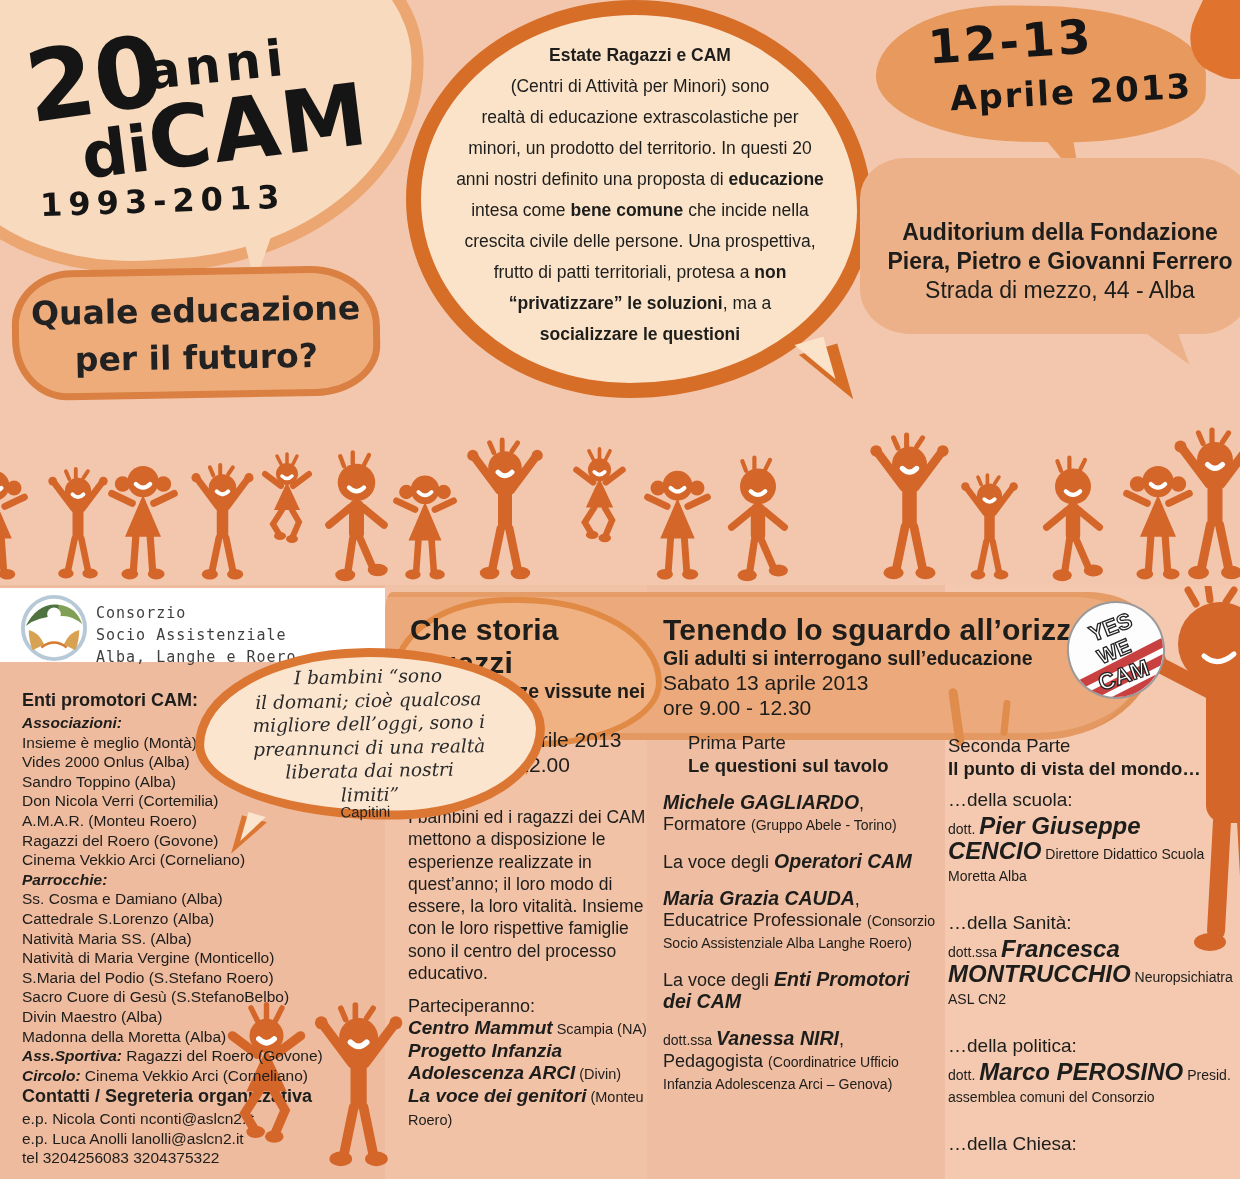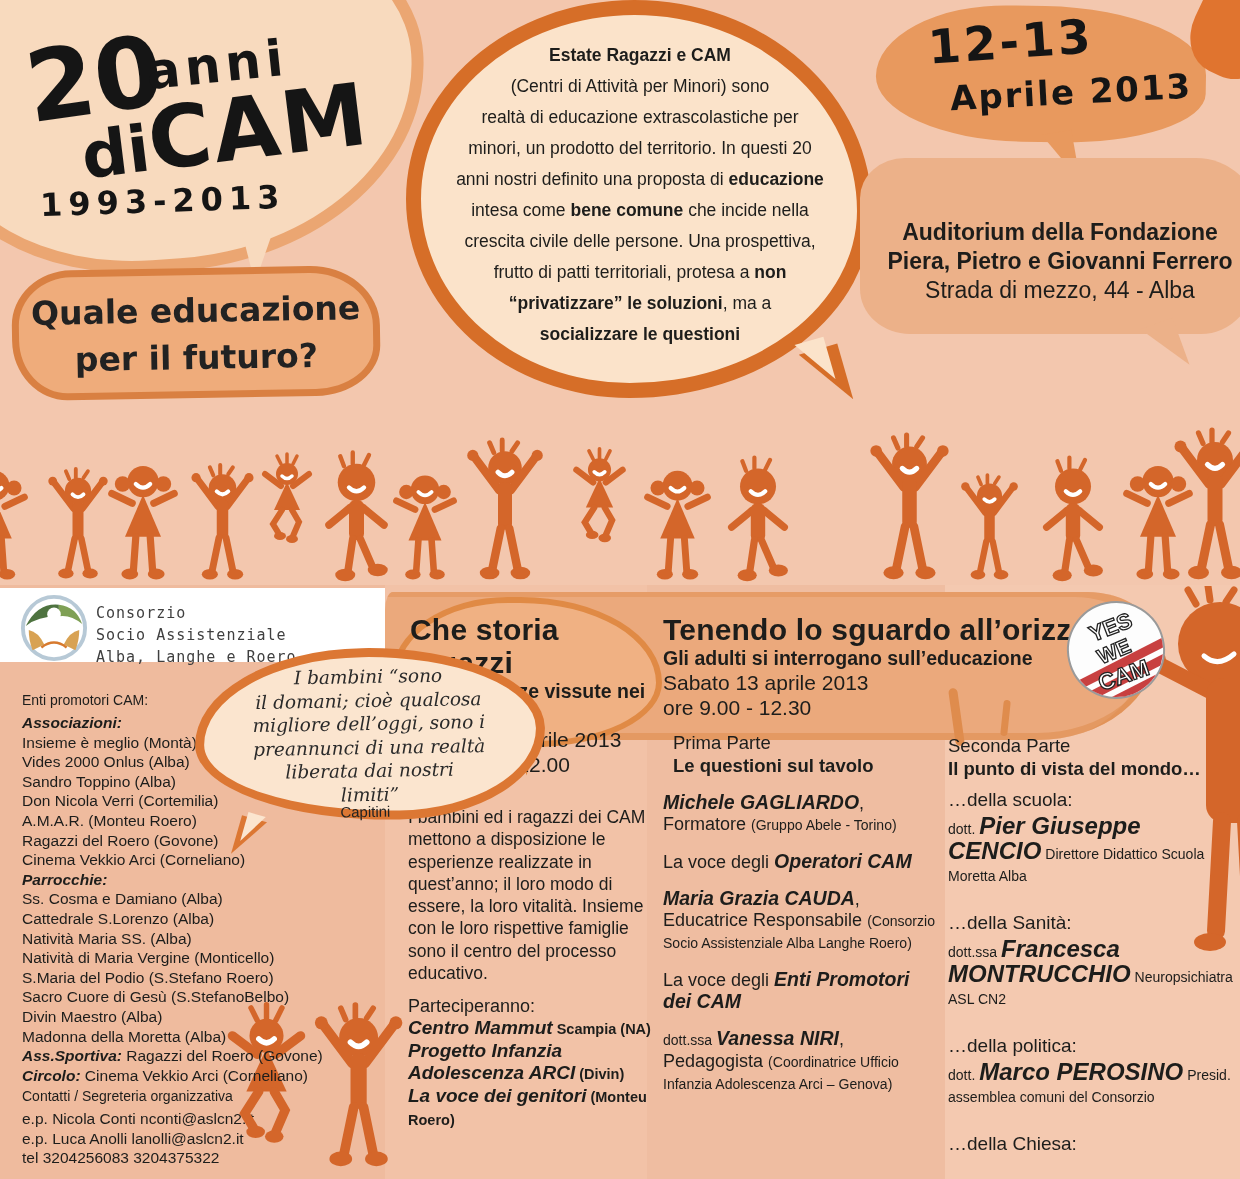--- a/index.html
+++ b/index.html
@@ -75,49 +75,49 @@
   .che-bub{left:392px;top:597px;width:270px;height:150px;border:6px solid #e08a45;background:#f0b183;
            border-radius:45% 55% 50% 50%/55% 60% 45% 40%;}
   .che-tail{left:512px;top:744px;width:0;height:0;border-top:30px solid #e08a45;
             border-left:18px solid transparent;transform:rotate(12deg);}
   .sec-title{font-size:30px;font-weight:bold;line-height:33px;letter-spacing:.2px;}
   .sec-sub{font-size:19.5px;font-weight:bold;line-height:24px;}
   .sec-date{font-size:21px;line-height:25px;}
   .che-text{left:410px;top:613px;width:250px;}
   .ten-text{left:663px;top:613px;width:500px;}
   .part-label{font-size:18.5px;line-height:23px;}
-  .p1l{left:673px;top:731px;}
+  .p1l{left:688px;top:731px;}
   .p2l{left:948px;top:734px;}
 
   
   .quote-bub{left:195px;top:648px;width:350px;height:172px;background:#fbe5cf;border:9px solid #dc7733;
              border-radius:48% 52% 42% 58%/55% 48% 52% 45%;z-index:5;transform:rotate(-1deg);}
   .q-lines{position:absolute;left:10px;top:8px;width:310px;text-align:center;
            font-family:"DejaVu Serif",serif;font-style:italic;font-size:18.5px;color:#2a2a2a;}
   .q-lines .rline{line-height:23.5px;}
   .q-author{position:absolute;left:105px;top:146px;width:110px;text-align:center;font-size:15px;color:#222;}
   .q-tail1{left:236px;top:818px;width:0;height:0;border-top:40px solid #dc7733;
            border-right:26px solid transparent;transform:rotate(16deg);z-index:5;}
   .q-tail2{left:244px;top:814px;width:0;height:0;border-top:30px solid #fbe5cf;
            border-right:18px solid transparent;transform:rotate(16deg);z-index:6;}
 
   
   .promoters{left:22px;top:690px;width:360px;z-index:4;}
-  .pt{font-size:14px;font-weight:normal;line-height:21px;margin-bottom:2px;}
+  .pt{font-size:18px;font-weight:bold;line-height:21px;margin-bottom:2px;}
   .plist{font-size:15.5px;}
   .plist .rline{line-height:19.6px;}
   .contacts{left:22px;top:1086px;width:360px;}
   .contacts .cline{font-size:15.5px;line-height:19.6px;}
 
   
   .mid-para{left:408px;top:806px;width:238px;font-size:17.5px;line-height:22.3px;z-index:1;}
   .participants{left:408px;top:995px;width:252px;}
   .plabel{font-size:18px;line-height:22px;}
   .pit{font-size:19px;line-height:22px;}
-  .pit .sm{font-size:14.5px;font-weight:bold;}
+  .pit .sm{font-size:14.5px;}
 
   
   .p1-list{left:663px;top:792px;width:280px;font-size:18px;}
   .p1-list .entry{line-height:21px;margin-bottom:15px;}
   .p1-list .entry .bi{font-size:19.5px;}
 
   
   .p2-list{left:948px;top:788px;width:288px;}
   .p2-list .ghead{font-size:19px;line-height:23px;margin-bottom:4px;}
   .p2-list .gline{font-size:18px;line-height:21px;}
@@ -350,21 +350,21 @@
   <div class="abs participants">
     <div class="plabel">Parteciperanno:</div>
     <div class="pit"><span class="bi">Centro Mammut</span><span class="sm"> Scampia (NA)</span></div>
     <div class="pit"><span class="bi">Progetto Infanzia Adolescenza ARCI</span><span class="sm"> (Divin)</span></div>
     <div class="pit"><span class="bi">La voce dei genitori</span><span class="sm"> (Monteu Roero)</span></div>
   </div>
 
   <div class="abs p1-list">
     <div class="entry"><span class="bi">Michele GAGLIARDO</span><span>, Formatore </span><span class="sm">(Gruppo Abele - Torino)</span></div>
     <div class="entry"><span>La voce degli </span><span class="bi">Operatori CAM</span></div>
-    <div class="entry"><span class="bi">Maria Grazia CAUDA</span><span>, Educatrice Responsabile </span><span class="sm">(Consorzio Socio Assistenziale Alba Langhe Roero)</span></div>
+    <div class="entry"><span class="bi">Maria Grazia CAUDA</span><span>, Educatrice Professionale </span><span class="sm">(Consorzio Socio Assistenziale Alba Langhe Roero)</span></div>
     <div class="entry"><span>La voce degli </span><span class="bi">Enti Promotori dei CAM</span></div>
     <div class="entry"><span class="sm">dott.ssa </span><span class="bi">Vanessa NIRI</span><span>, Pedagogista </span><span class="sm">(Coordinatrice Ufficio Infanzia Adolescenza Arci – Genova)</span></div>
 
   </div>
 
   <div class="abs p2-list">
     <div class="group">
       <div class="ghead">…della scuola:</div>
       <div class="gline"><span class="sm">dott. </span><span class="bi">Pier Giuseppe CENCIO</span><span class="sm"> Direttore Didattico Scuola Moretta Alba</span></div>
     </div>

